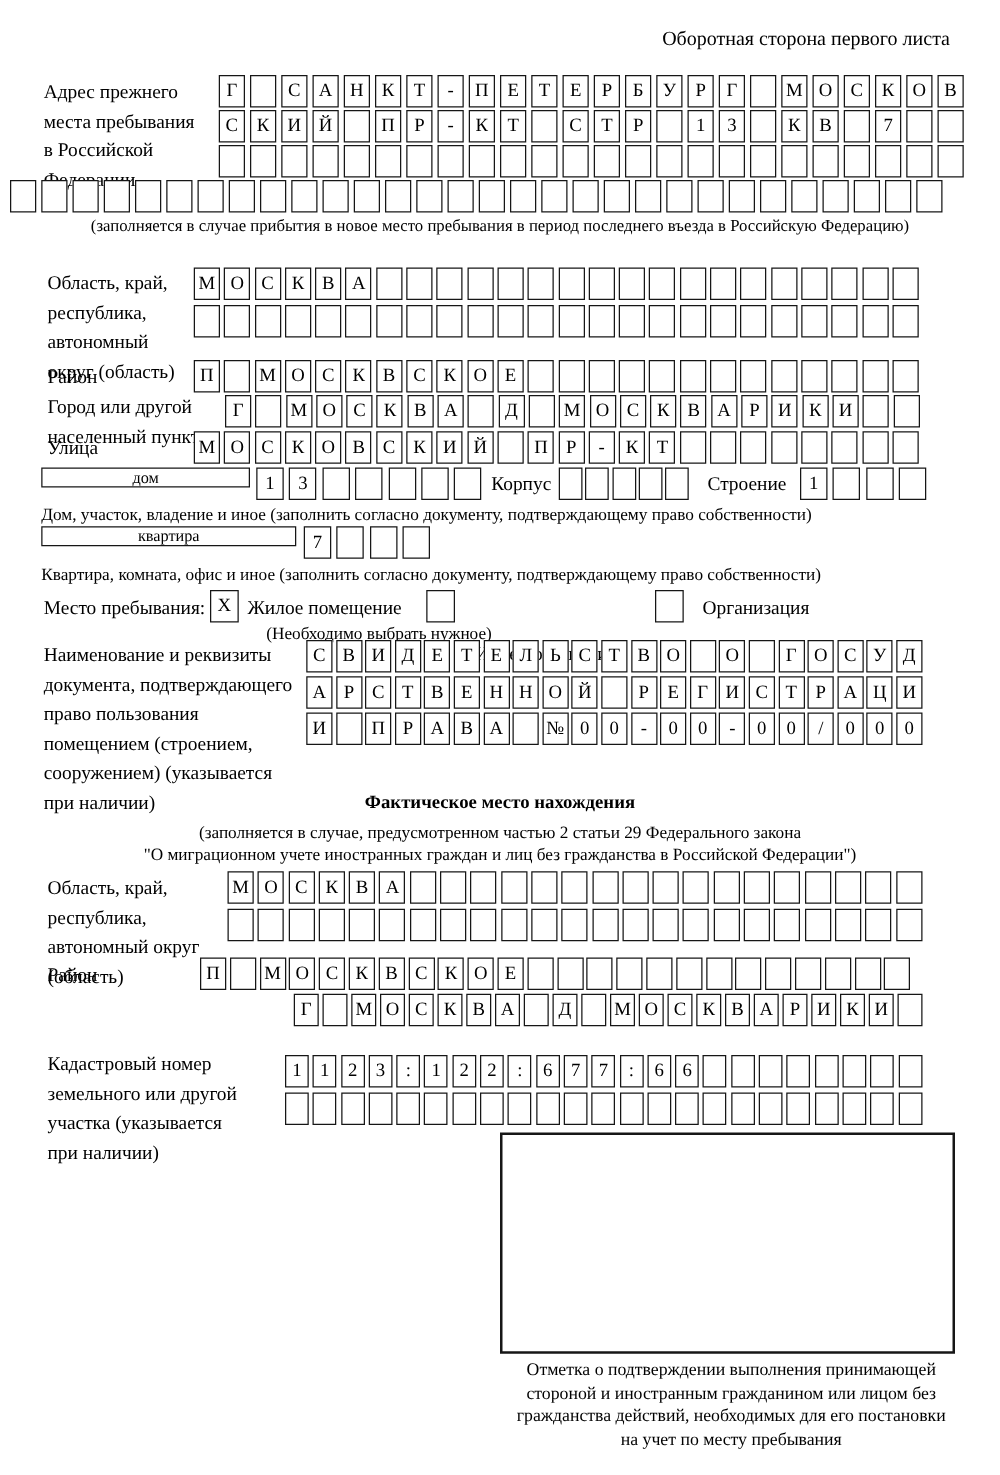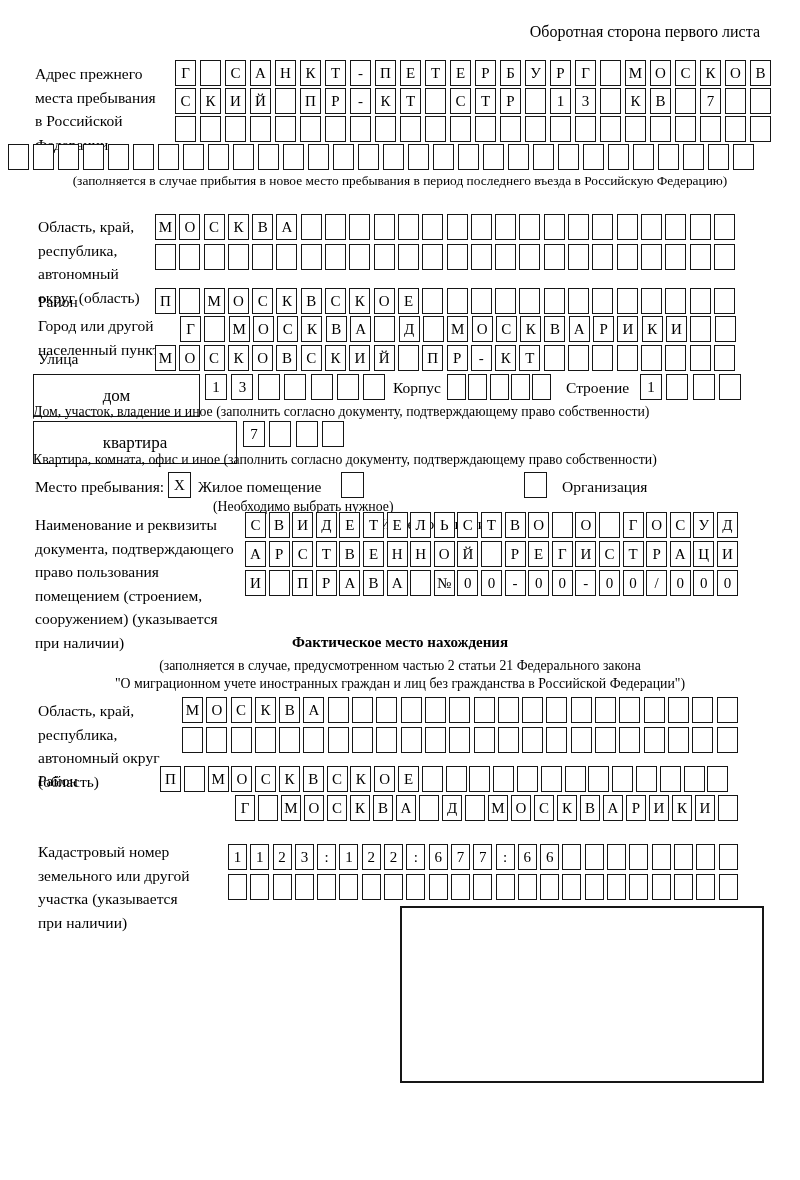--- a/index.html
+++ b/index.html
@@ -25,22 +25,22 @@
   .p25 { gap:3.3px; }  .p25 .cell { width:19px; }
   .p27 { gap:4.4px; }  .p27 .cell { width:20px; }
   .p22 { gap:2.3px; }  .p22 .cell { width:17px; }
   .p24_6 { gap:2.6px; }.p24_6 .cell { width:19px; }
   .p24_8 { gap:2.8px; }.p24_8 .cell { width:19px; }
   .p24 { gap:3px; }    .p24 .cell { width:18px; }
   .p23 { gap:3.3px; }  .p23 .cell { width:17px; }
 
   .widebox {
     position:absolute; box-sizing:border-box; border:1.5px solid #161616;
-    height:43px; display:flex; align-items:center; justify-content:center;
-    font-size:17px; background:#fff;
+    height:16px; display:flex; align-items:center; justify-content:center;
+    font-size:13px; background:#fff;
   }
   .checkbox {
     position:absolute; box-sizing:border-box; border:1.5px solid #161616;
     width:23px; height:26px; display:flex; align-items:center; justify-content:center;
     font-size:15px; background:#fff;
   }
   .stamp-box {
     position:absolute; box-sizing:border-box; border:2px solid #161616; background:#fff;
   }
 </style>
@@ -424,21 +424,21 @@
       <span class="cell">-</span>
       <span class="cell">0</span>
       <span class="cell">0</span>
       <span class="cell">/</span>
       <span class="cell">0</span>
       <span class="cell">0</span>
       <span class="cell">0</span>
     </div>
 
   <div class="lbl bold center" style="top:631px; font-size:15px;">Фактическое место нахождения</div>
-  <div class="note center" style="top:657px; font-size:13.8px;">(заполняется в случае, предусмотренном частью 2 статьи 21 Федерального закона</div>
+  <div class="note center" style="top:657px; font-size:13.8px;">(заполняется в случае, предусмотренном частью 2 статьи 29 Федерального закона</div>
   <div class="note center" style="top:675px; font-size:13.8px;">"О миграционном учете иностранных граждан и лиц без гражданства в Российской Федерации")</div>
 
   <div class="lbl" style="left:38px; top:699px;">Область, край,
 республика,
 автономный округ
 (область)</div>
   <div class="boxrow p25" style="left:182px; top:697px;">
       <span class="cell">М</span>
       <span class="cell">О</span>
       <span class="cell">С</span>
@@ -591,14 +591,18 @@
       <span class="cell"></span>
       <span class="cell"></span>
       <span class="cell"></span>
       <span class="cell"></span>
       <span class="cell"></span>
       <span class="cell"></span>
       <span class="cell"></span>
     </div>
 
   <div class="stamp-box" style="left:400px; top:906px; width:364px; height:177px;"></div>
+  <div class="note" style="left:385px; top:1087px; width:400px; text-align:center; font-size:14.2px; line-height:18.6px;">Отметка о подтверждении выполнения принимающей
+стороной и иностранным гражданином или лицом без
+гражданства действий, необходимых для его постановки
+на учет по месту пребывания</div>
 
 </div>
 
 </body></html>

